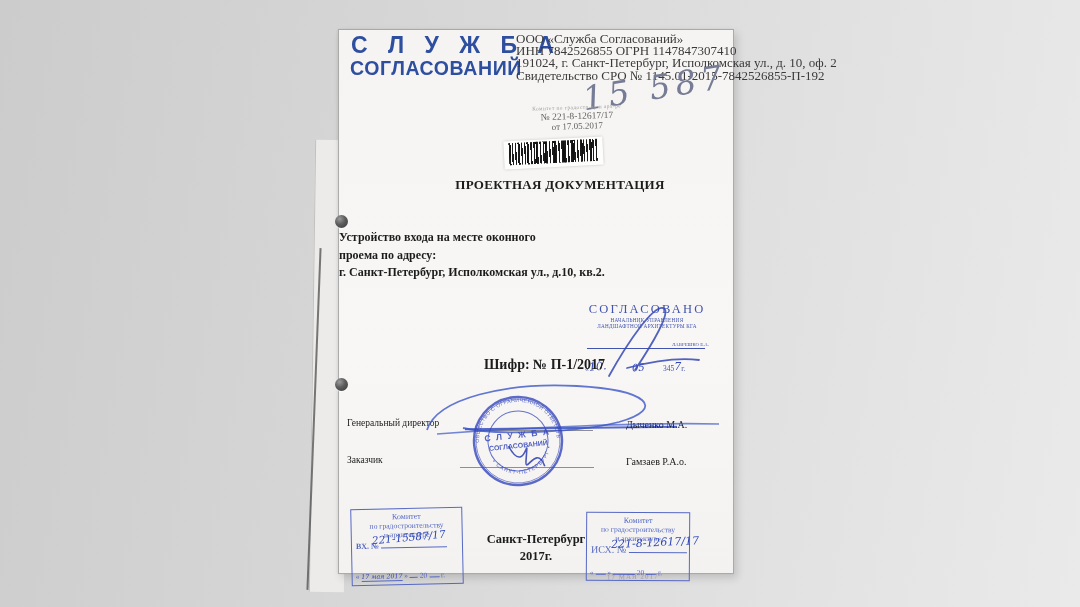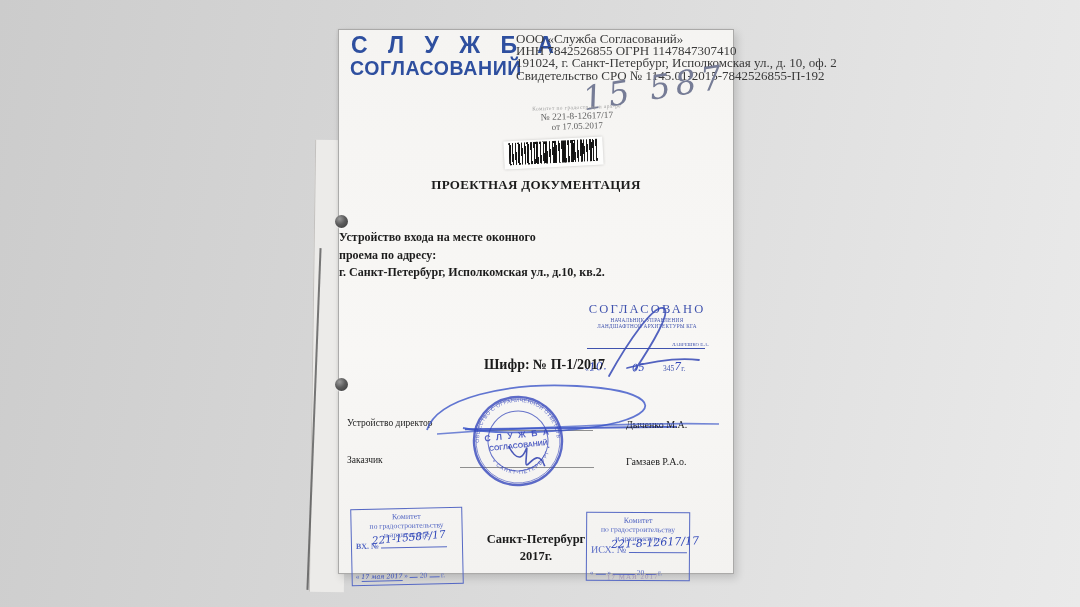--- a/index.html
+++ b/index.html
@@ -43,21 +43,21 @@
   .regstamp .date{font-size:9px;}
   .barcode{left:165px;top:109px;width:99px;height:28px;background:#fdfdfc;
            transform:rotate(-3deg);box-shadow:0 0 3px rgba(0,0,0,.2);}
   .bars{position:absolute;left:5px;right:5px;top:2px;bottom:4px;
         background:
           repeating-linear-gradient(90deg,#1a1a1a 0 1.4px,transparent 1.4px 3.1px),
           repeating-linear-gradient(90deg,#111 0 2px,transparent 2px 9px);}
 
   
   .doc-title{left:0;top:147px;width:100%;text-align:center;font-weight:bold;
-             font-size:13px;letter-spacing:.3px;color:#1c1c1c;}
+             font-size:13px;letter-spacing:.3px;color:#1c1c1c;padding-left:24px;}
   .subject{left:0;top:199px;width:100%;font-weight:bold;
            font-size:12px;line-height:17.5px;color:#1c1c1c;}
 
   
   .approval{left:246px;top:272px;width:124px;color:#4053ae;text-align:center;}
   .approval .head{font-size:12.5px;letter-spacing:2.2px;white-space:nowrap;}
   .approval .sub{font-size:5.2px;line-height:6.4px;letter-spacing:.3px;white-space:nowrap;}
   .approval .offline{position:absolute;left:2px;top:46px;width:118px;border-bottom:1px solid #4053ae;}
   .approval .officer{position:absolute;right:0;top:40px;font-size:4.8px;white-space:nowrap;}
   .approval .daterow{position:absolute;left:0;top:58px;width:124px;font-size:7.5px;
@@ -158,21 +158,21 @@
         <span class="hw-blue hwyr">7</span>
         <span>г.</span>
       </div>
     </div>
     <svg class="abs sig-approve" viewBox="0 0 140 84">
       <path d="M22,78 C42,42 66,8 76,10 C86,12 64,48 48,72 M40,70 C70,62 96,60 112,62" fill="none" stroke="#3548b5" stroke-width="1.8" stroke-linecap="round" opacity=".85"></path>
     </svg>
 
     <div class="abs cipher">Шифр: № П-1/2017</div>
 
-    <div class="abs lab1">Устройство директор</div>
+    <div class="abs lab1">Генеральный директор</div>
     <div class="abs line1"></div>
     <div class="abs pen-stroke"></div>
     <div class="abs name1">Дыченко М.А.</div>
     <div class="abs lab2">Заказчик</div>
     <div class="abs line2"></div>
     <div class="abs name2">Гамзаев Р.А.о.</div>
 
     <svg class="abs sig-big" viewBox="0 0 364 72">
       <path d="M60,50 C70,18 140,2 210,6 C280,10 300,28 252,42 C214,52 130,56 96,48" fill="none" stroke="#3b55c8" stroke-width="1.8" opacity=".8"></path>
       <path d="M70,54 C150,48 280,42 352,44" fill="none" stroke="#3b55c8" stroke-width="1.6" opacity=".7"></path>

